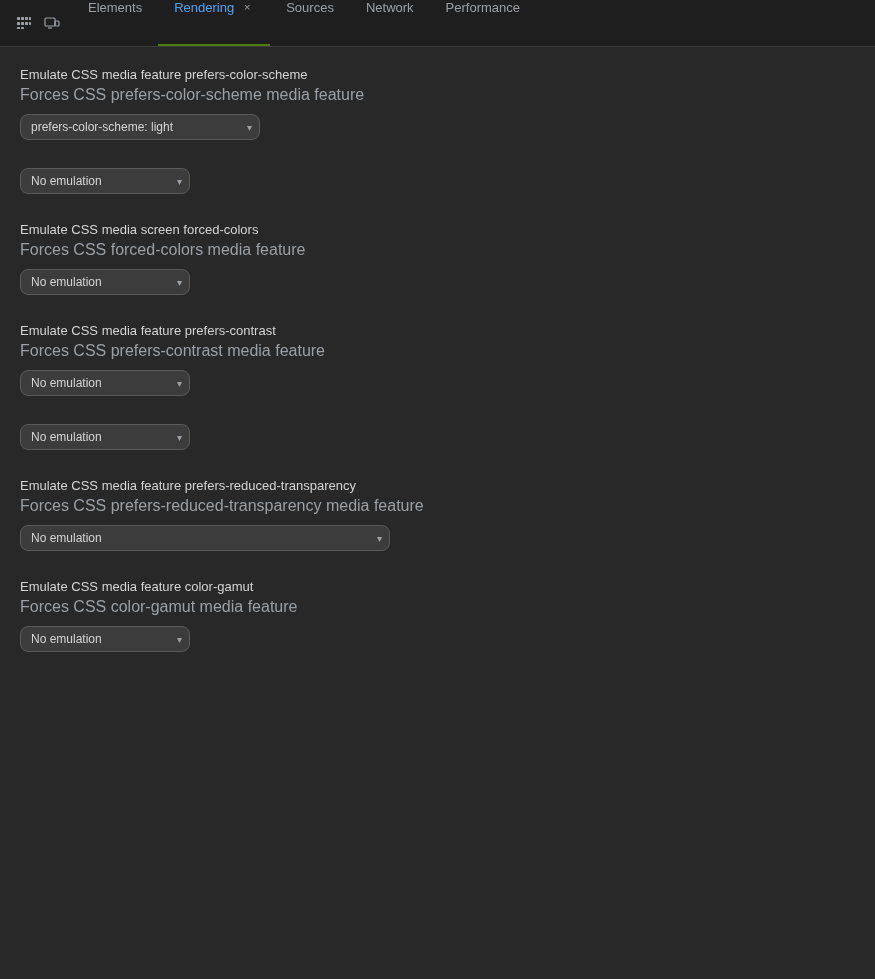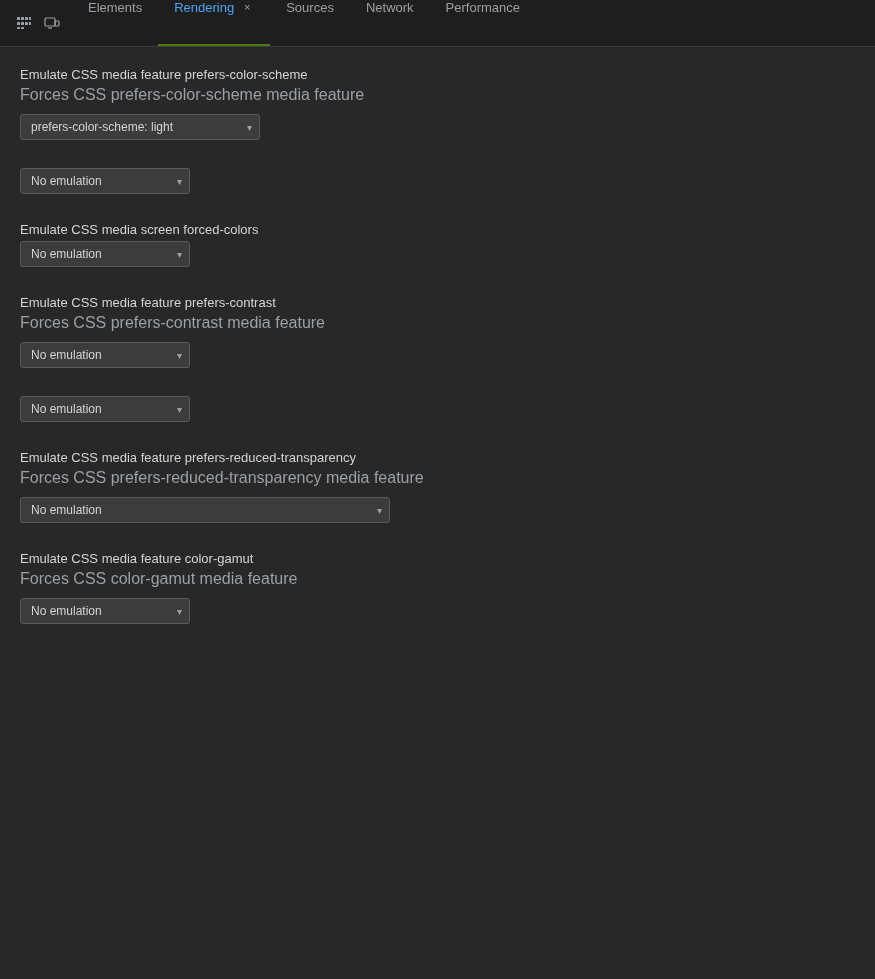--- a/index.html
+++ b/index.html
@@ -108,21 +108,21 @@
       position: relative;
       display: inline-block;
     }
 
     select {
       appearance: none;
       -webkit-appearance: none;
       background-color: #3c3c3c;
       color: #d4d4d4;
       border: 1px solid #5a5a5a;
-      border-radius: 3px;
+      border-radius: 8px;
       padding: 5px 28px 5px 10px;
       font-size: 12px;
       cursor: pointer;
       outline: none;
       min-width: 170px;
     }
 
     .select-arrow {
       position: absolute;
       right: 8px;
@@ -186,18 +186,18 @@
     <div class="tab-item">
       <span>Performance</span>
     </div>
   </div>
 </div>
 
 <div class="content">
 
 <div class="setting-group"><div class="setting-title">Emulate CSS media feature prefers-color-scheme</div><div class="setting-description">Forces CSS prefers-color-scheme media feature</div><div class="select-wrapper select-wide"><select><option value="prefers-color-scheme: light">prefers-color-scheme: light</option><option value="prefers-color-scheme: dark">prefers-color-scheme: dark</option><option value="No emulation">No emulation</option></select><span class="select-arrow">▾</span></div></div>
     <div class="setting-group"><div class="select-wrapper"><select><option value="No emulation">No emulation</option><option value="print">print</option><option value="screen">screen</option></select><span class="select-arrow">▾</span></div></div>
-    <div class="setting-group"><div class="setting-title">Emulate CSS media screen forced-colors</div><div class="select-wrapper"><select><option value="No emulation">No emulation</option><option value="active">active</option><option value="none">none</option></select><span class="select-arrow">▾</span></div></div>
+    <div class="setting-group"><div class="setting-title">Emulate CSS media screen forced-colors</div><div class="setting-description">Forces CSS forced-colors media feature</div><div class="select-wrapper"><select><option value="No emulation">No emulation</option><option value="active">active</option><option value="none">none</option></select><span class="select-arrow">▾</span></div></div>
     <div class="setting-group"><div class="setting-title">Emulate CSS media feature prefers-contrast</div><div class="setting-description">Forces CSS prefers-contrast media feature</div><div class="select-wrapper"><select><option value="No emulation">No emulation</option><option value="more">more</option><option value="less">less</option><option value="forced">forced</option></select><span class="select-arrow">▾</span></div></div>
     <div class="setting-group"><div class="select-wrapper"><select><option value="No emulation">No emulation</option><option value="reduce">reduce</option></select><span class="select-arrow">▾</span></div></div>
     <div class="setting-group"><div class="setting-title">Emulate CSS media feature prefers-reduced-transparency</div><div class="setting-description">Forces CSS prefers-reduced-transparency media feature</div><div class="select-wrapper select-wider"><select><option value="No emulation">No emulation</option><option value="reduce">reduce</option></select><span class="select-arrow">▾</span></div></div>
     <div class="setting-group"><div class="setting-title">Emulate CSS media feature color-gamut</div><div class="setting-description">Forces CSS color-gamut media feature</div><div class="select-wrapper"><select><option value="No emulation">No emulation</option><option value="srgb">srgb</option><option value="p3">p3</option><option value="rec2020">rec2020</option></select><span class="select-arrow">▾</span></div></div>
   </div>
 
 </body></html>

